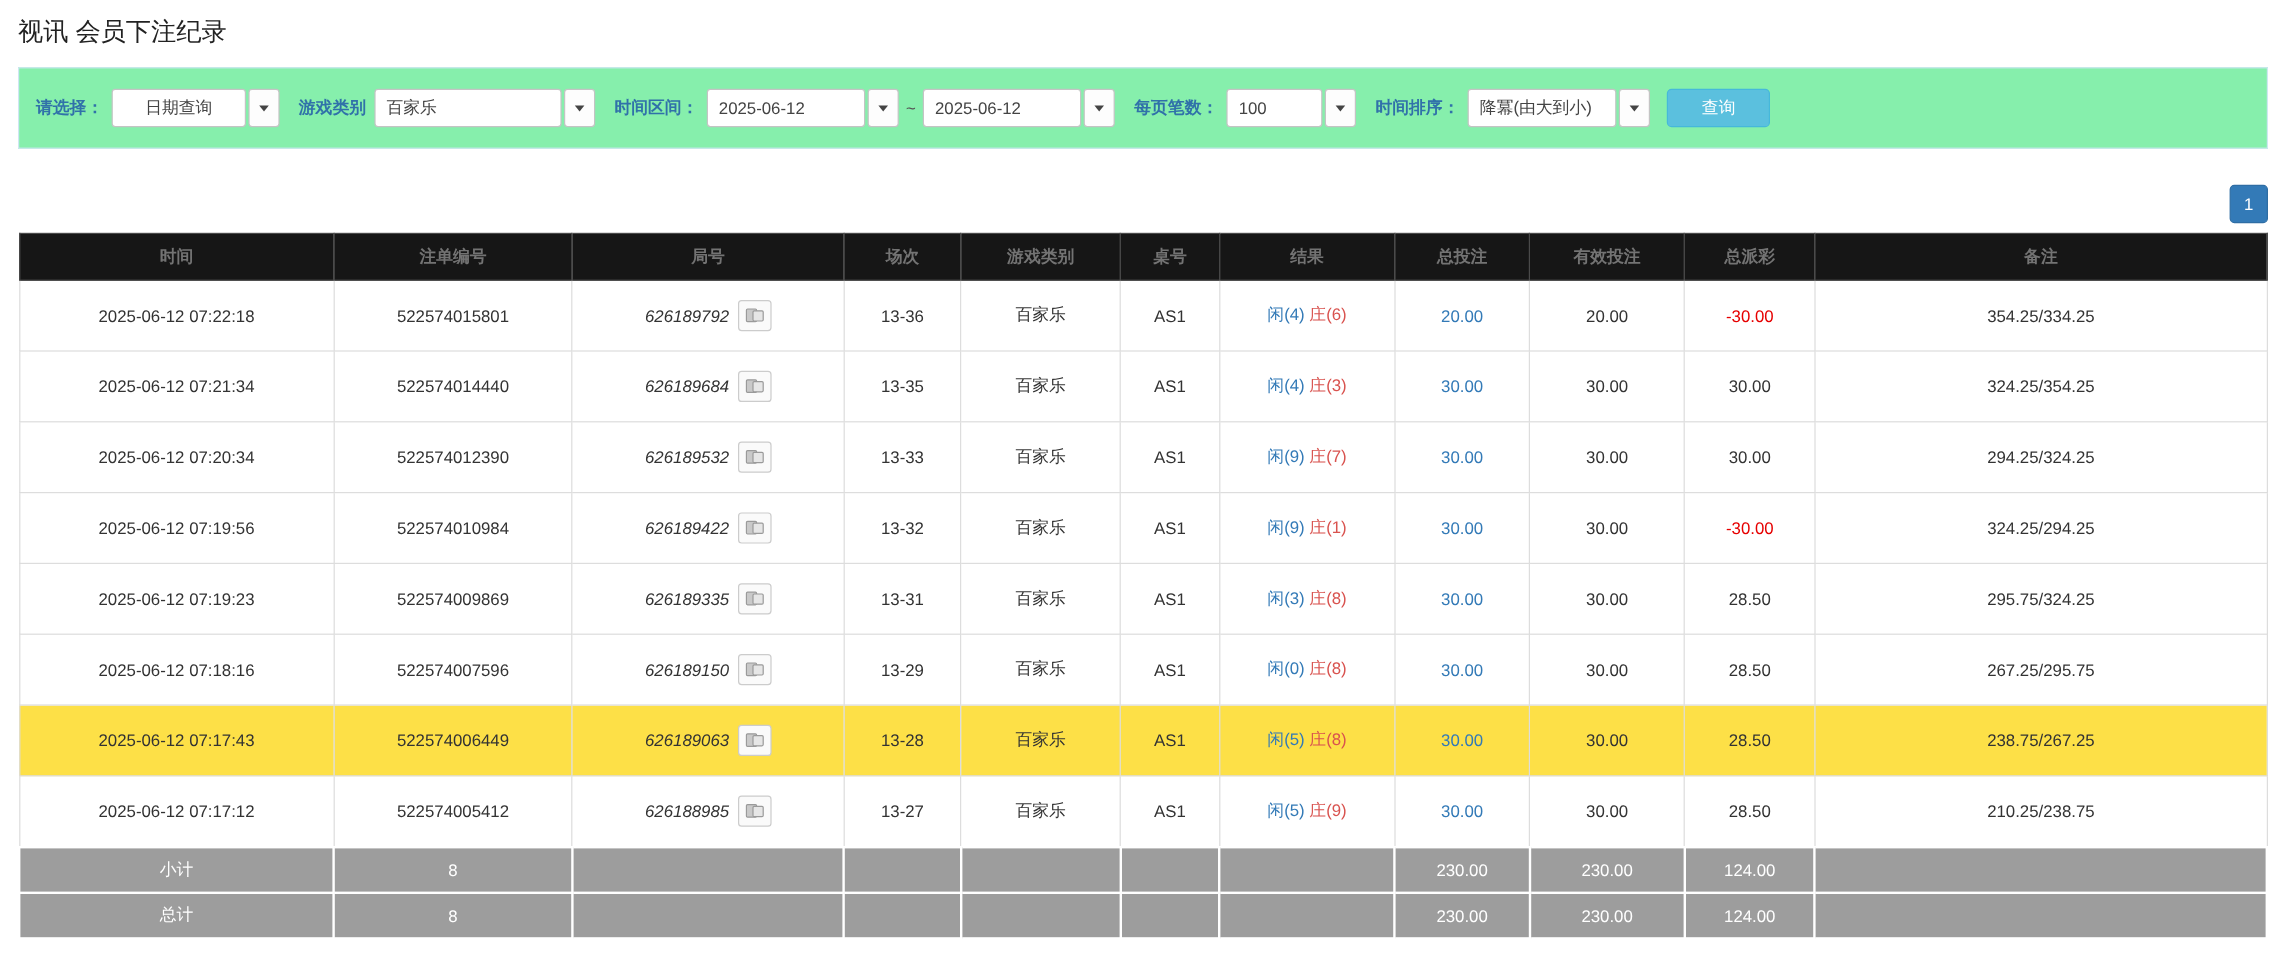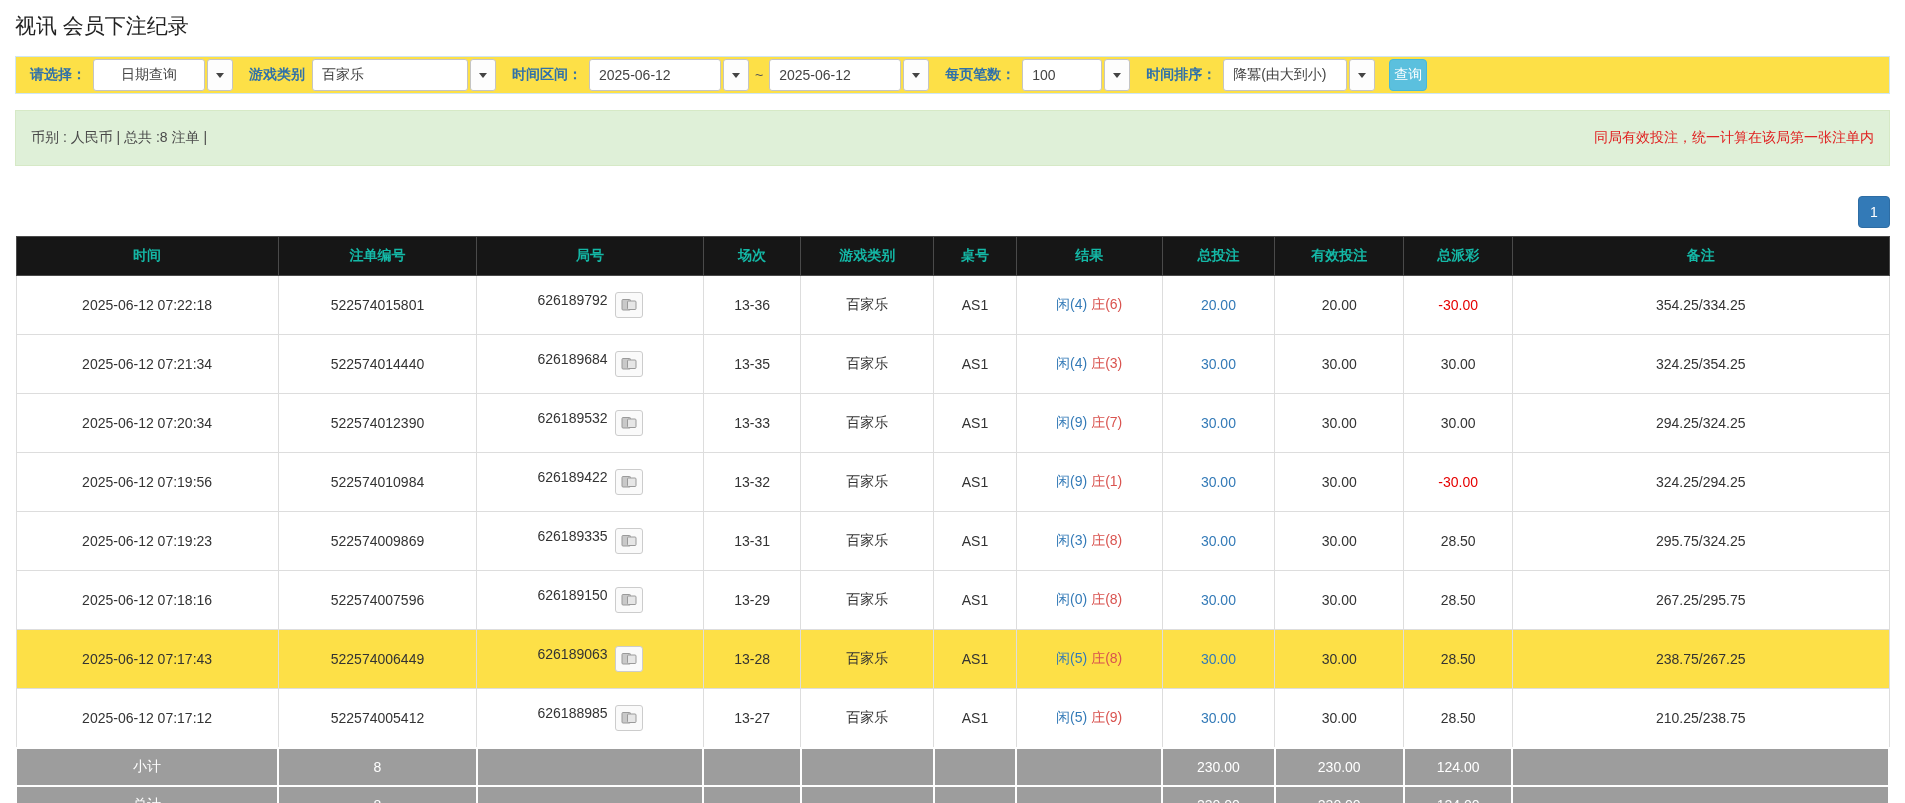--- a/index.html
+++ b/index.html
@@ -15,26 +15,26 @@
 
   .page-title {
     font-size: 21px;
     font-weight: 400;
     color: #222;
     margin: 2px 0 16px 0;
   }
 
   
   .filter-bar {
-    background: #fde047;
+    background: #86efac;
     border: 1px solid #cfe6f3;
     padding: 10px 12px;
     display: flex;
     align-items: center;
-    height: 38px;
+    height: 68px;
   }
   .flabel {
     color: #3071a9;
     font-size: 14px;
     font-weight: 700;
     margin: 0 7px 0 16px;
     white-space: nowrap;
   }
   .flabel.first { margin-left: 2px; }
   .tilde { color: #555; font-size: 14px; margin: 0 6px; }
@@ -68,21 +68,21 @@
     border-top: 5px solid #444;
   }
   .query-btn {
     margin-left: 14px;
     background: #5bc0de;
     border: 1px solid #46b8da;
     color: #fff;
     border-radius: 4px;
     font-size: 14px;
     height: 32px;
-    padding: 0 4px;
+    padding: 0 28px;
     cursor: pointer;
     font-family: inherit;
   }
 
   
   .info-bar {
     margin-top: 16px;
     background: #dff0d8;
     border: 1px solid #d6e9c6;
     height: 56px;
@@ -116,38 +116,38 @@
   
   .data-table {
     width: 100%;
     border-collapse: collapse;
     table-layout: fixed;
     text-align: center;
     font-size: 14px;
   }
   .data-table thead th {
     background: #161616;
-    color: #14b8a6;
+    color: #737373;
     font-weight: 700;
     padding: 10px 4px;
     border: 1px solid #4a4a4a;
     font-size: 14px;
   }
   .data-table tbody td {
     border: 1px solid #ddd;
     padding: 16px 4px;
     background: #fff;
     color: #333;
   }
   .data-table tbody tr.highlighted td { background: #fde047; }
   .player { color: #337ab7; }
   .banker { color: #d9534f; }
   .bet-link { color: #337ab7; cursor: pointer; text-decoration: none; }
   .payout.neg { color: #e60000; }
-  .round-wrap { display: inline-flex; gap: 7px; }
+  .round-wrap { display: inline-flex; align-items: center; gap: 7px; font-style: italic; }
   .replay-btn {
     border: 1px solid #ccc;
     background: #fafafa;
     border-radius: 3px;
     width: 28px;
     height: 26px;
     display: inline-flex;
     align-items: center;
     justify-content: center;
     cursor: pointer;
@@ -211,24 +211,20 @@
     <span class="combo">
       <input class="combo-input" style="width: 124px;" value="降冪(由大到小)">
       <button type="button" class="combo-btn">
           <span class="caret"></span>
         </button>
     </span>
 
     <button type="button" class="query-btn">查询</button>
   </div>
 
-  <div class="info-bar">
-    <span class="info-left">币别 : 人民币 | 总共 :8 注单 |</span>
-    <span class="info-right">同局有效投注，统一计算在该局第一张注单内</span>
-  </div>
 
   <div class="pagination">
     <button type="button" class="page-btn">1</button>
   </div>
 
   <table class="data-table">
     <colgroup>
       <col style="width:14.0%">
         <col style="width:10.6%">
         <col style="width:12.1%">

